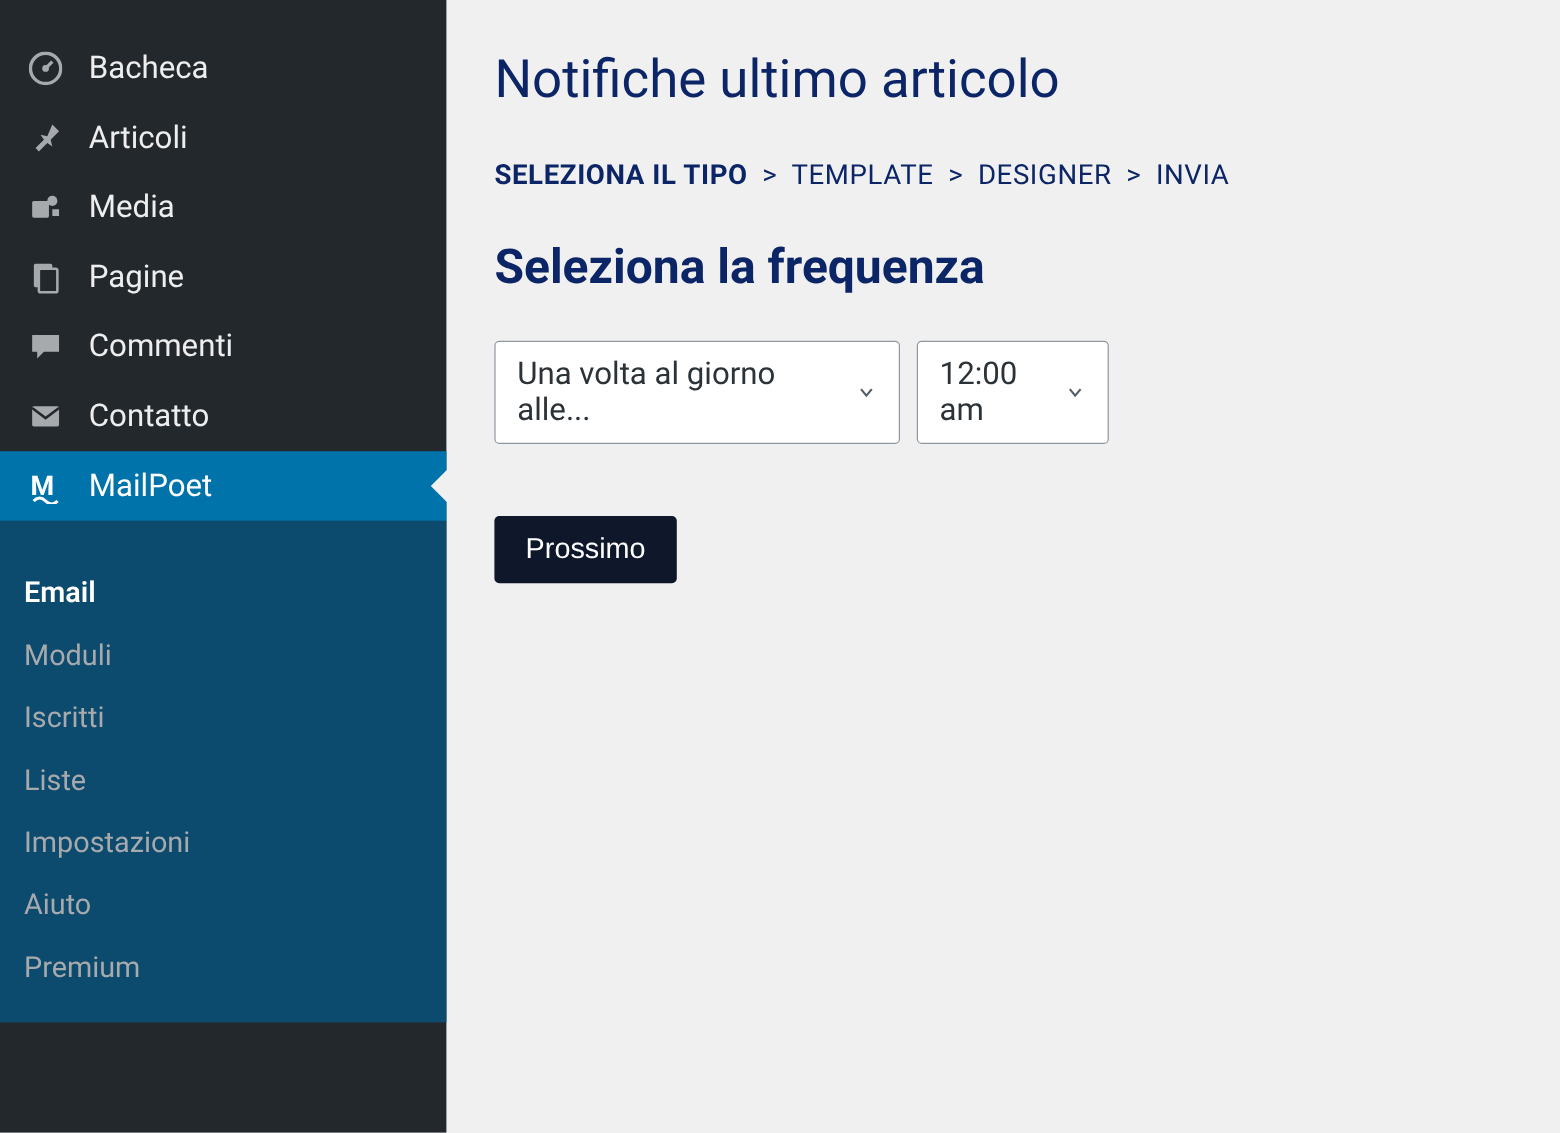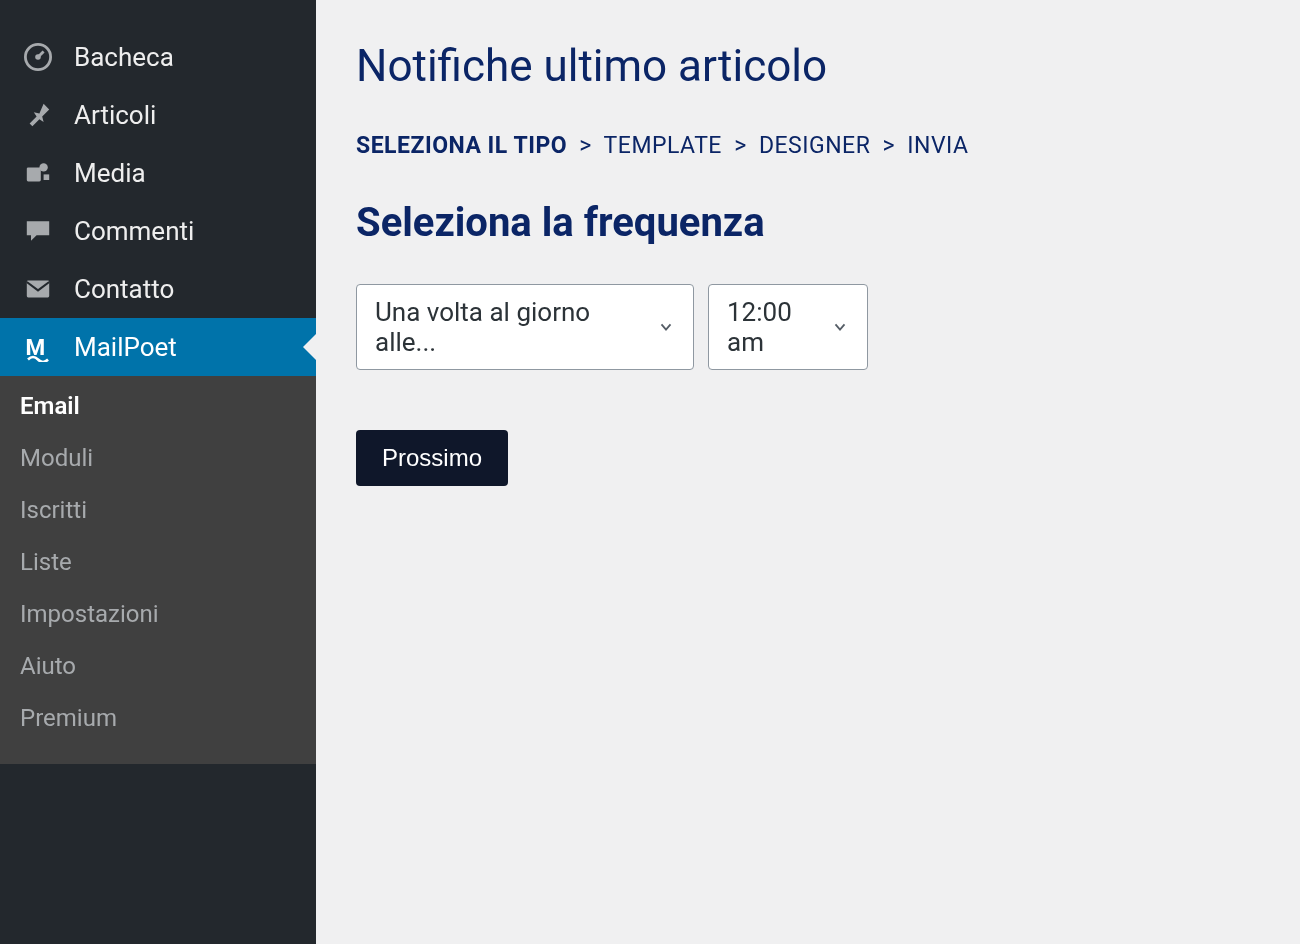--- a/index.html
+++ b/index.html
@@ -7,21 +7,21 @@
 body {
   font-family: -apple-system, BlinkMacSystemFont, "Segoe UI", Roboto, sans-serif;
   background: #f0f0f1;
   display: flex;
   width: 1300px;
   height: 944px;
   overflow: hidden;
 }
 
 .sidebar {
-  width: 316px;
+  width: 372px;
   background: #23282d;
   color: #eee;
   display: flex;
   flex-direction: column;
   padding-top: 28px;
 }
 .menu-item {
   display: flex;
   align-items: center;
   padding: 14px 20px;
@@ -44,22 +44,22 @@
   content: "";
   position: absolute;
   right: -1px;
   top: 50%;
   transform: translateY(-50%);
   border-top: 14px solid transparent;
   border-bottom: 14px solid transparent;
   border-right: 14px solid #f0f0f1;
 }
 .submenu {
-  background: #404040;
-  padding: 4px 0 20px 0;
+  background: #0c4a6e;
+  padding: 34px 0 20px 0;
 }
 .submenu-item {
   padding: 12px 20px;
   font-size: 24px;
   color: #a7aaad;
   cursor: pointer;
 }
 .submenu-item.active {
   color: #fff;
   font-weight: 600;
@@ -160,20 +160,29 @@
     <span class="icon">
       <svg width="28" height="28" viewBox="0 0 20 20" fill="#a7aaad">
           <rect x="2" y="6" width="10" height="10" rx="1"></rect>
           <circle cx="14" cy="6" r="3"></circle>
           <path d="M14 11h4v4h-4z"></path>
         </svg>
     </span>
     <span>Media</span>
   </div>
 
+  <div class="menu-item">
+    <span class="icon">
+      <svg width="28" height="28" viewBox="0 0 20 20" fill="#a7aaad">
+          <rect x="3" y="2" width="11" height="14" rx="1"></rect>
+          <rect x="6" y="5" width="11" height="14" rx="1" fill="#23282d" stroke="#a7aaad" stroke-width="1.5"></rect>
+        </svg>
+    </span>
+    <span>Pagine</span>
+  </div>
 
   <div class="menu-item">
     <span class="icon">
       <svg width="28" height="28" viewBox="0 0 20 20" fill="#a7aaad">
           <path d="M2 3h16v10H9l-4 4v-4H2z"></path>
         </svg>
     </span>
     <span>Commenti</span>
   </div>
 

